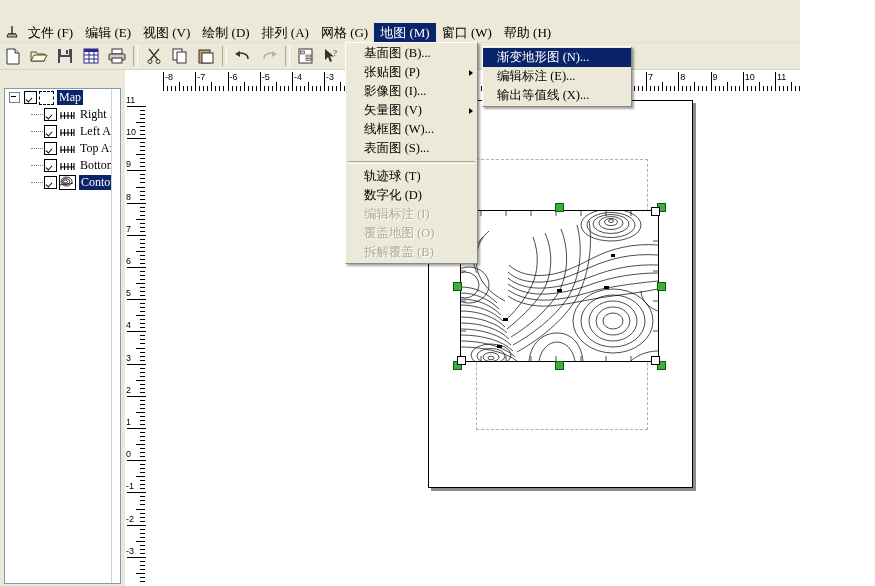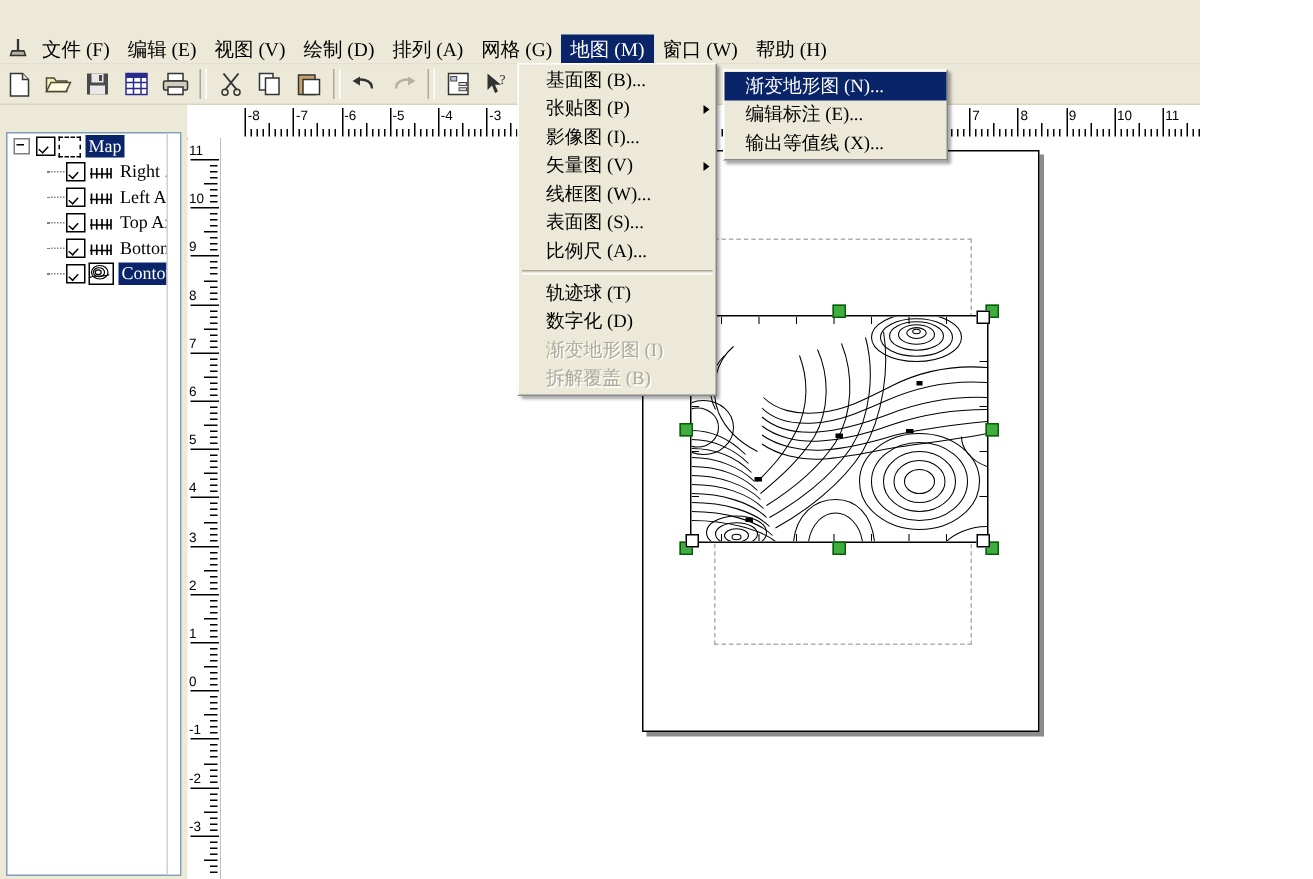--- a/index.html
+++ b/index.html
@@ -700,32 +700,32 @@
       <div class="mi">
         <span>矢量图 (V)</span>
         <span class="arrow"></span>
       </div>
       <div class="mi">
         <span>线框图 (W)...</span>
       </div>
       <div class="mi">
         <span>表面图 (S)...</span>
       </div>
-      <div class="mi">
-        <span>比例尺 (A)...</span>
-      </div>
       <div class="msep"></div>
       <div class="mi">
         <span>轨迹球 (T)</span>
       </div>
       <div class="mi">
         <span>数字化 (D)</span>
       </div>
       <div class="mi disabled">
-        <span>渐变地形图 (I)</span>
+        <span>编辑标注 (I)</span>
+      </div>
+      <div class="mi disabled">
+        <span>覆盖地图 (O)</span>
       </div>
       <div class="mi disabled">
         <span>拆解覆盖 (B)</span>
       </div>
     </div>
 
   <div id="menu-contour">
       <div class="mi hl">
         <span>渐变地形图 (N)...</span>
       </div>

